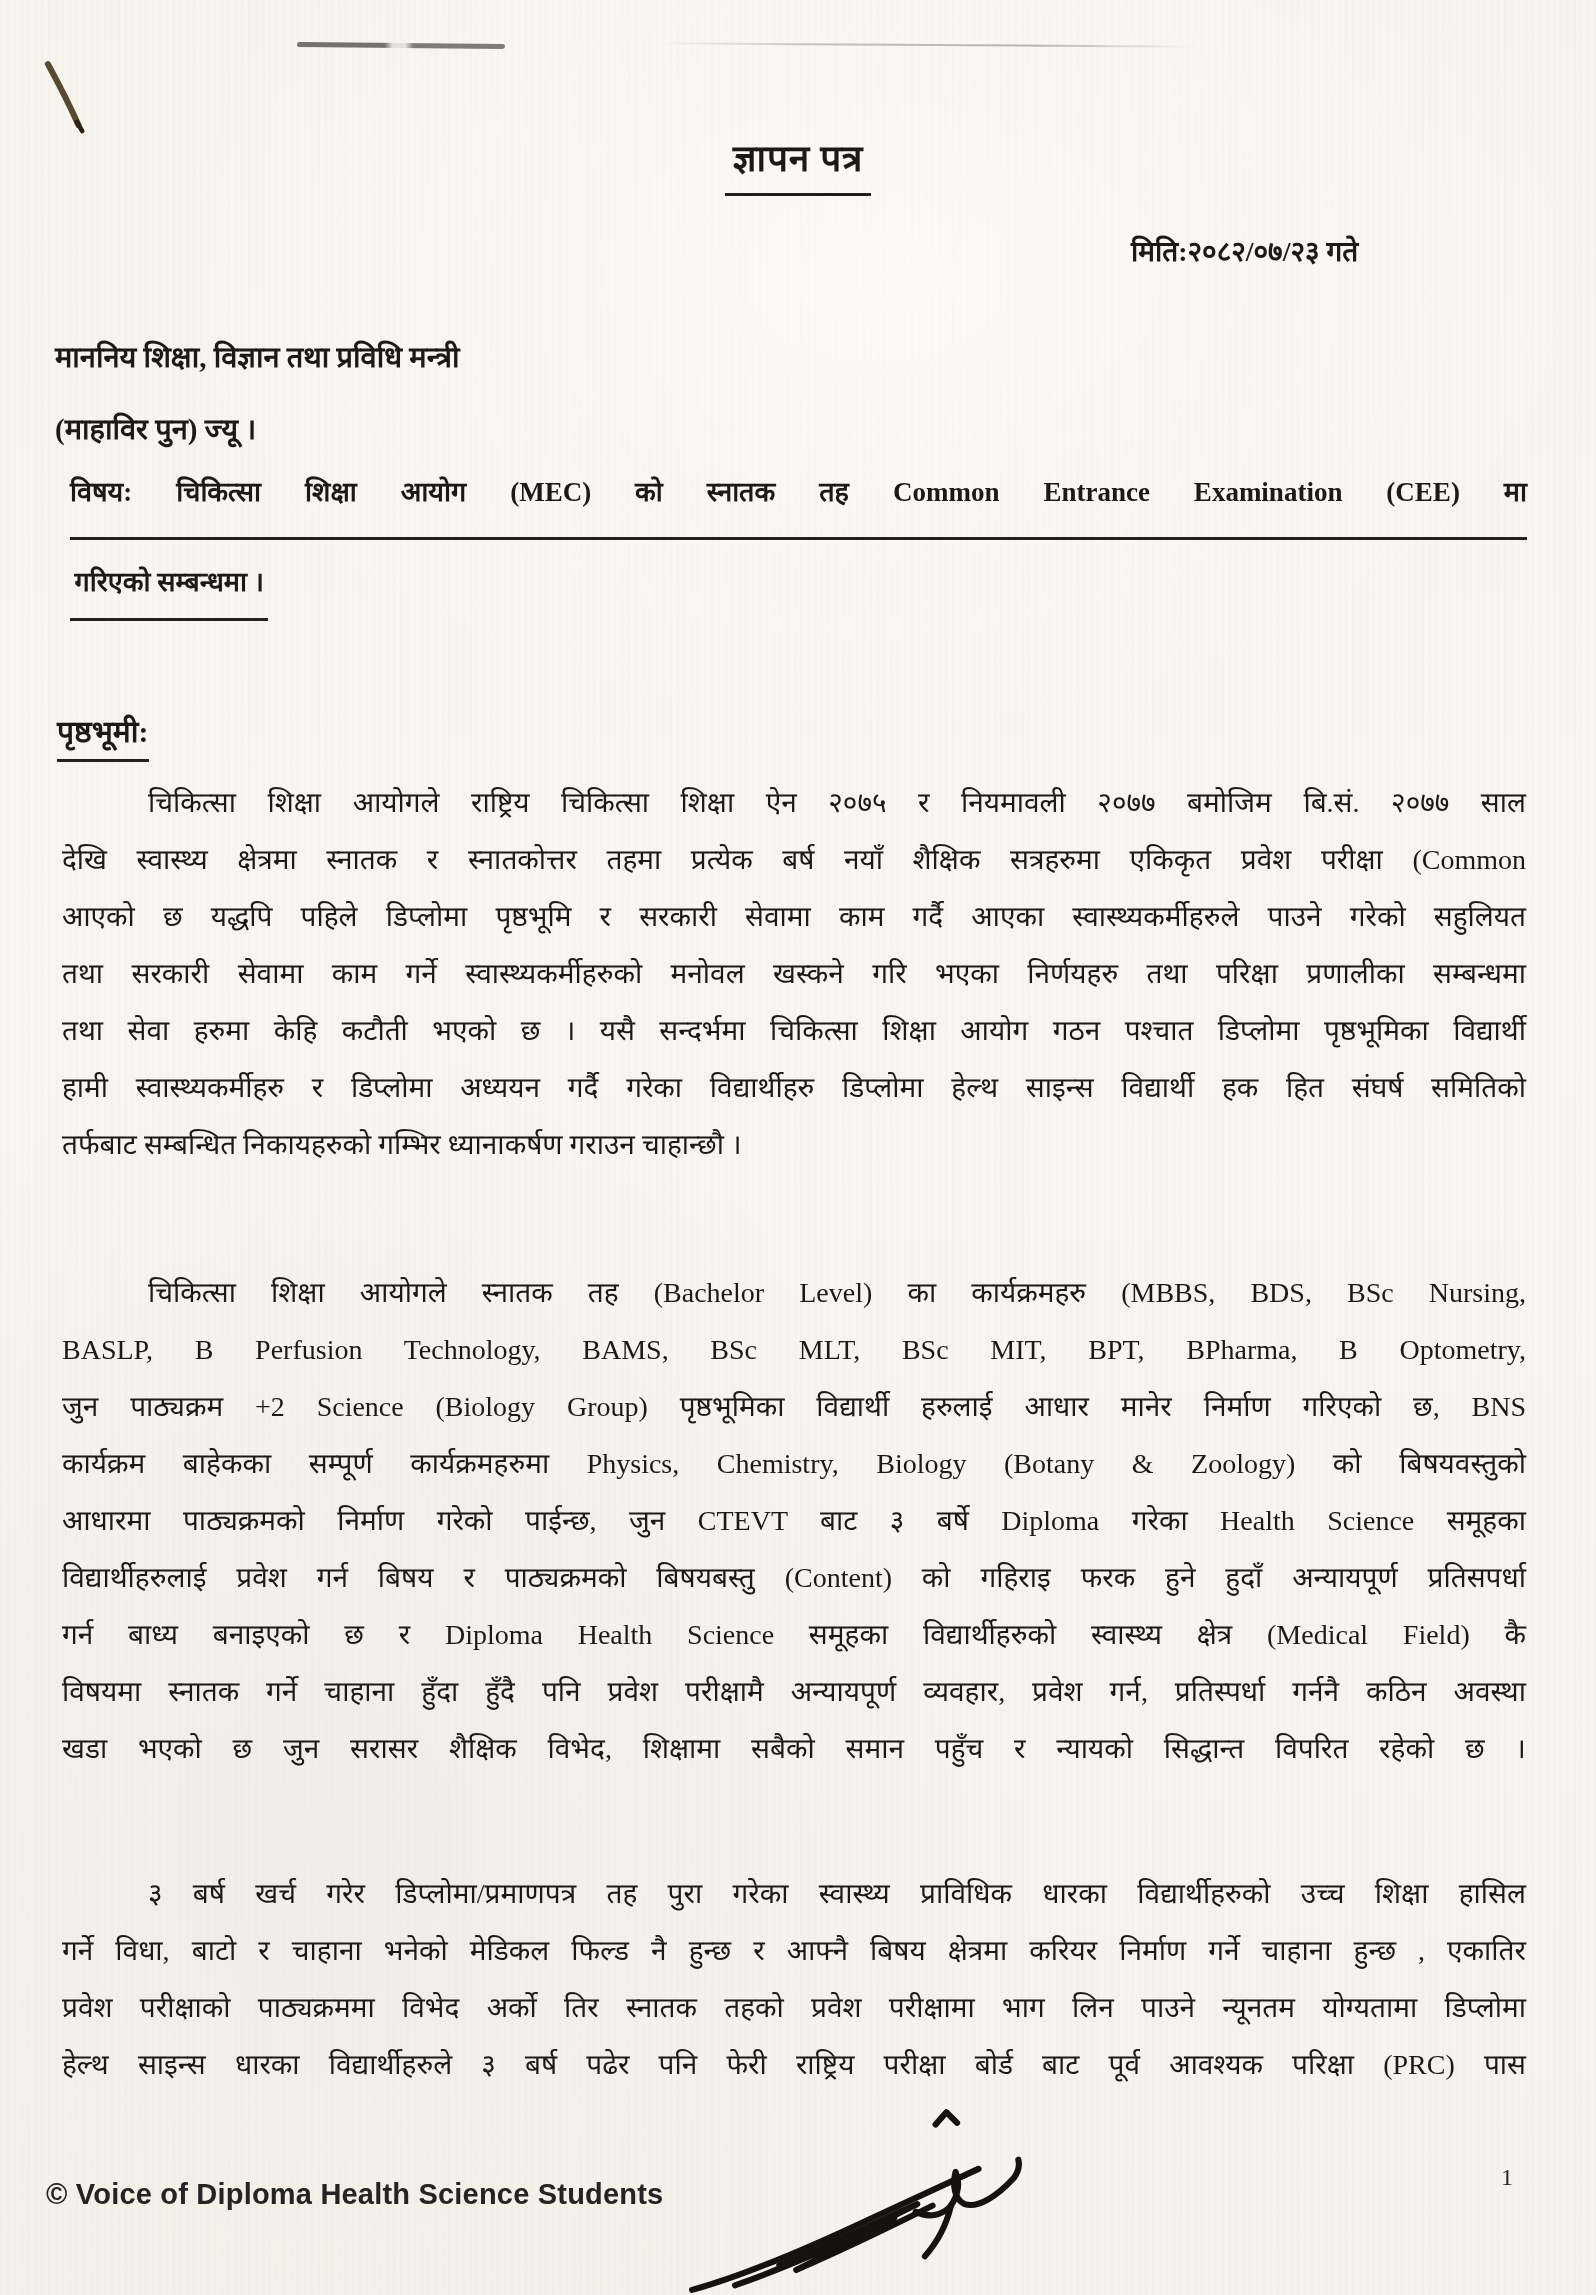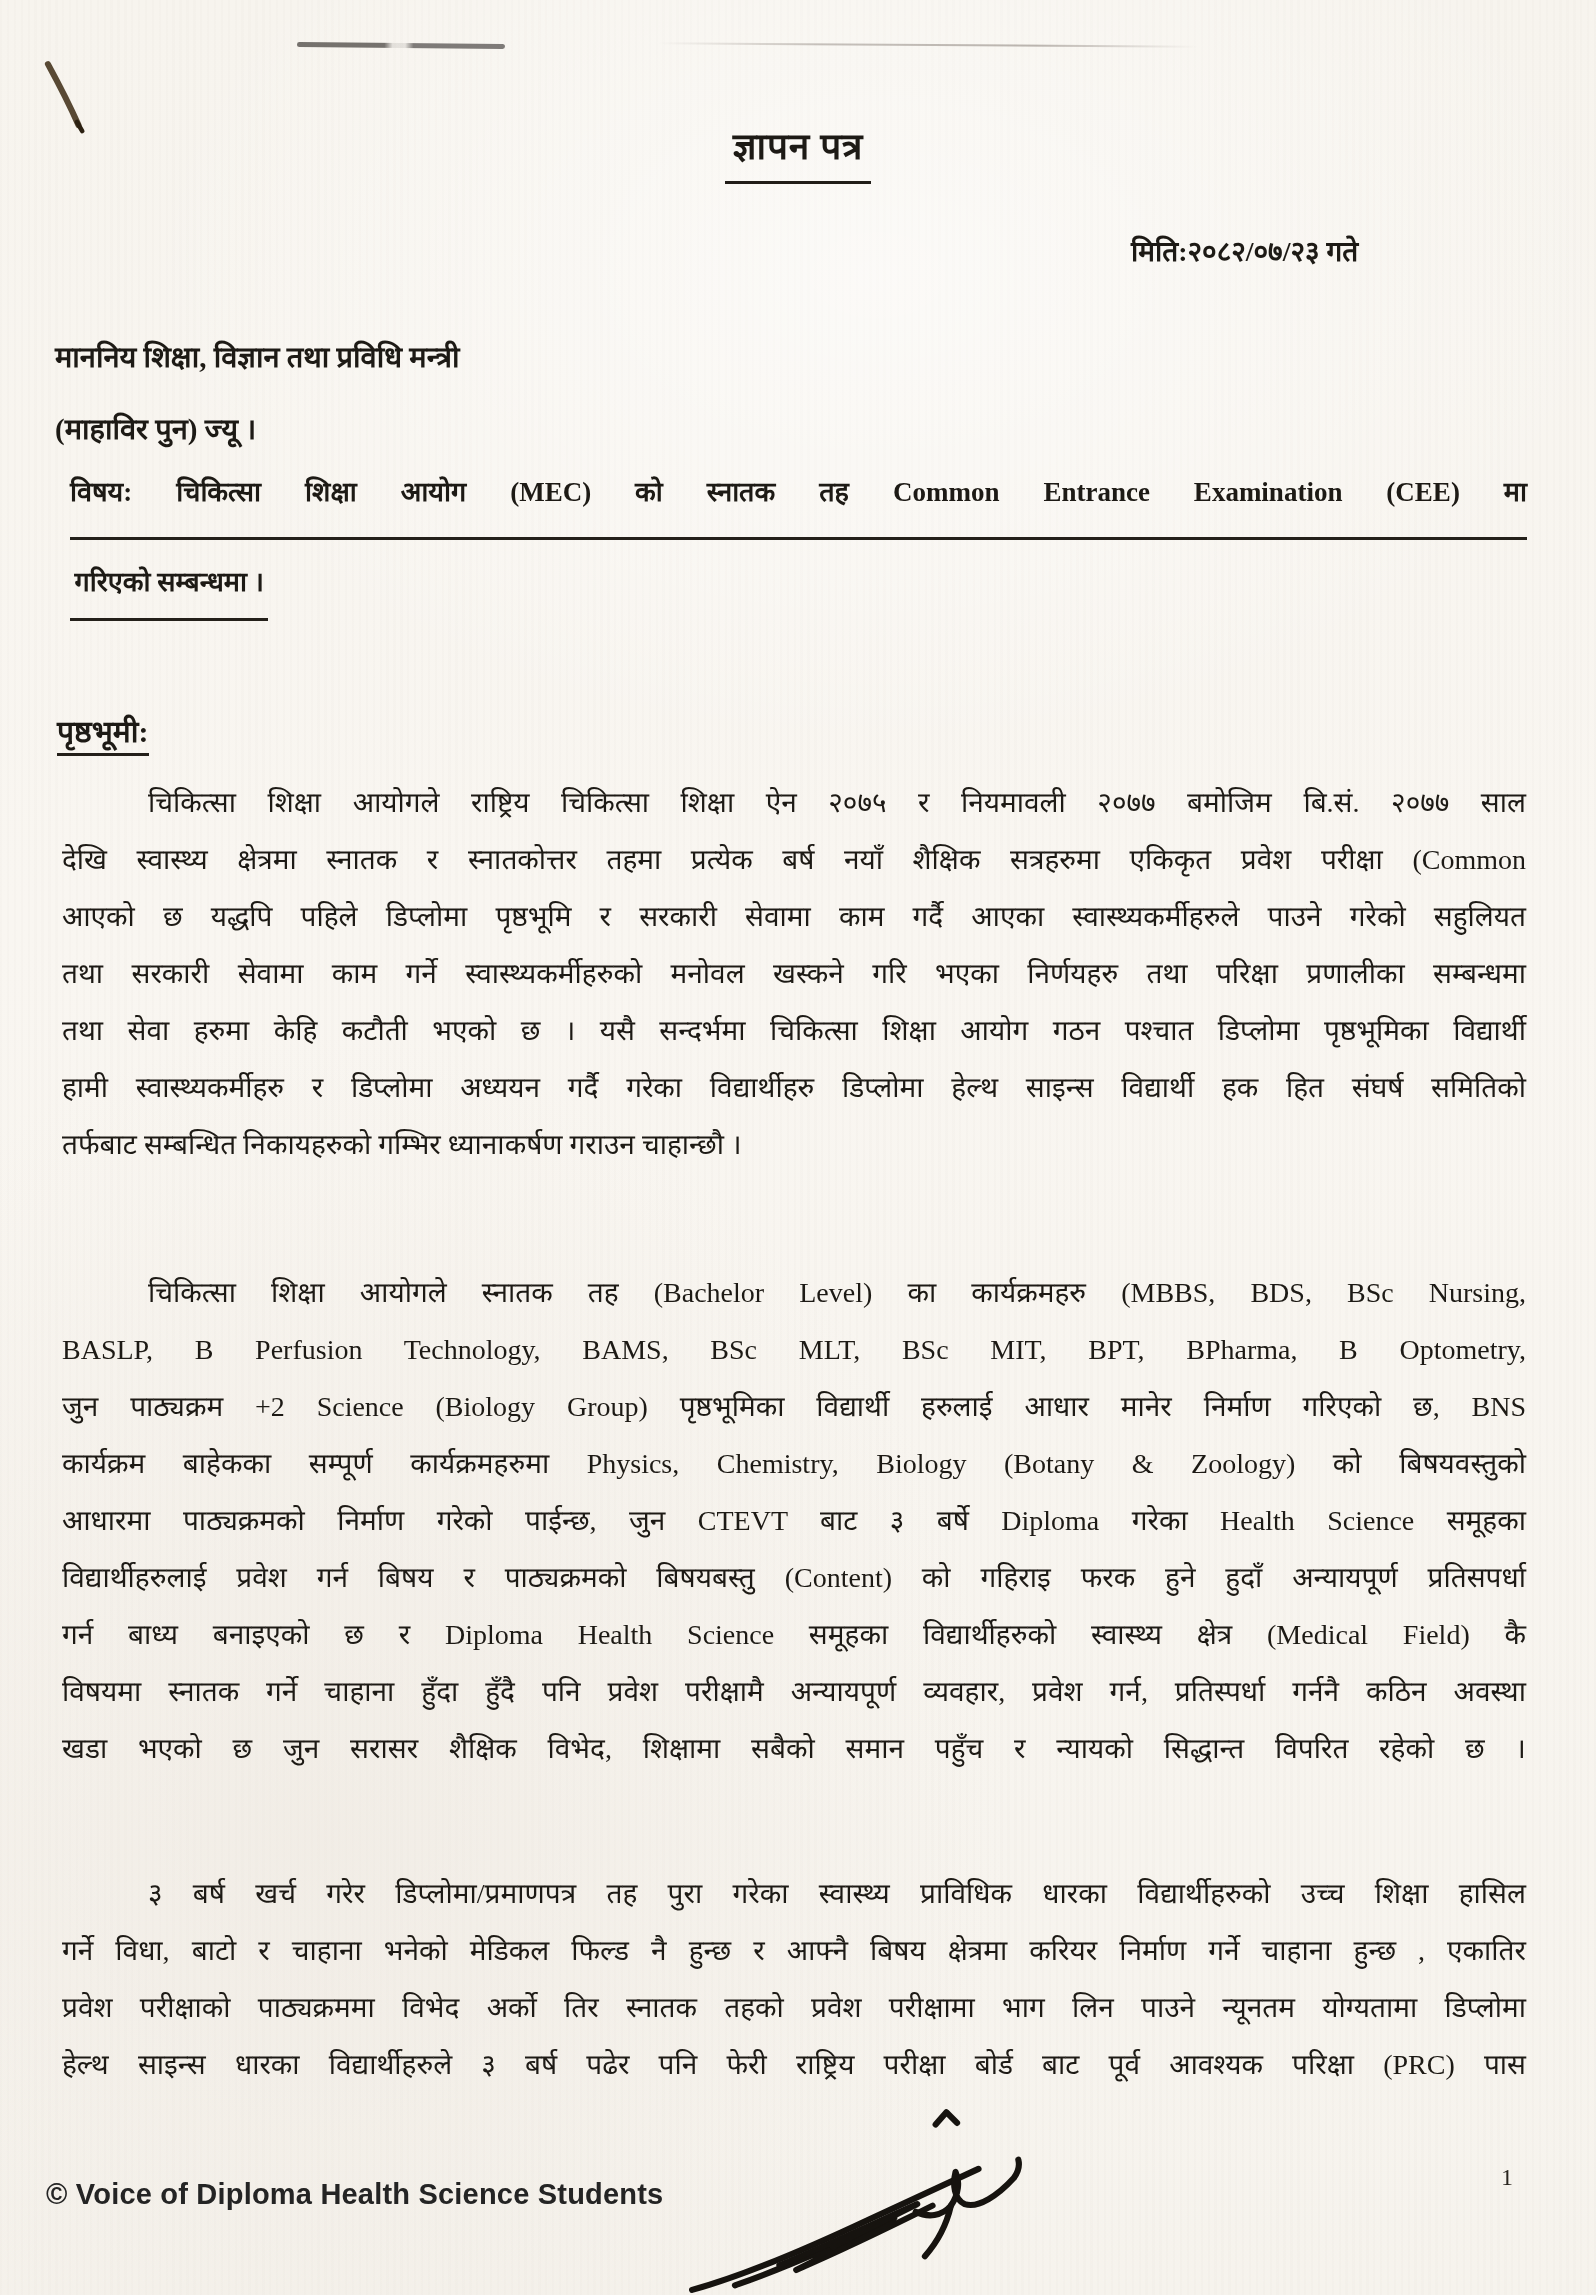--- a/index.html
+++ b/index.html
@@ -21,39 +21,39 @@
   .edge-smudge{position:absolute;left:297px;top:43px;width:208px;height:5.4px;border-radius:3.1px;
     background:linear-gradient(90deg,#4a4642 0 42%,rgba(74,70,66,.15) 46% 52%,#565250 56% 100%);
     opacity:.75;transform:rotate(.5deg);}
   .scratch-line{position:absolute;left:658px;top:44px;width:540px;height:2.3px;border-radius:1.5px;
     background:linear-gradient(90deg,rgba(125,115,108,0) 0,rgba(125,115,108,.42) 30%,rgba(125,115,108,.5) 70%,rgba(125,115,108,0) 100%);
     transform:rotate(.35deg);}
   .pen-mark{position:absolute;left:40px;top:58px;}
 
   
   .title-wrap{position:absolute;top:115px;left:0;width:100%;text-align:center;}
-  .doc-title{display:inline-block;margin:4px;font-size:37px;font-weight:bold;
+  .doc-title{display:inline-block;margin:16px;font-size:37px;font-weight:bold;
     padding:0 7.7px 10.7px 7.7px;border-bottom:3.8px solid #211d18;letter-spacing:0.8px;}
 
   
   .date-line{position:absolute;top:231px;left:1131px;font-size:28px;font-weight:bold;white-space:nowrap;}
 
   
   .addressee{position:absolute;top:321px;left:55px;font-size:29px;font-weight:bold;line-height:72px;}
 
   
   .subject{position:absolute;top:468px;left:70px;right:69px;font-size:27px;font-weight:bold;}
   .subject-line{line-height:49px;padding-bottom:20px;border-bottom:3.1px solid #24201a;
     margin-bottom:18.4px;text-align:justify;text-align-last:justify;}
   .subject-line-center{text-align:center;border-bottom:none;padding-bottom:0;}
   .subject-line-center .u{display:inline-block;border-bottom:3.1px solid #24201a;padding:0 4.6px 10.7px 4.6px;line-height:49px;}
 
   
   .section-heading{position:absolute;top:710px;left:57px;margin:0;font-size:30px;font-weight:bold;}
-  .section-heading .u{display:inline-block;border-bottom:3.1px solid #24201a;padding-bottom:2px;}
+  .section-heading .u{display:inline-block;border-bottom:3.1px solid #24201a;padding-bottom:8px;}
 
   
   .para{position:absolute;left:62px;right:70px;font-size:28px;line-height:57px;}
   .para .line{text-align:justify;text-align-last:justify;white-space:normal;}
   .para .line:last-child{text-align-last:left;}
   .para.justify-last .line:last-child{text-align-last:justify;}
   .para.indent .line:first-child{text-indent:86px;}
   .para-1{top:774px;}
   .para-2{top:1264px;}
   .para-3{top:1865px;}

